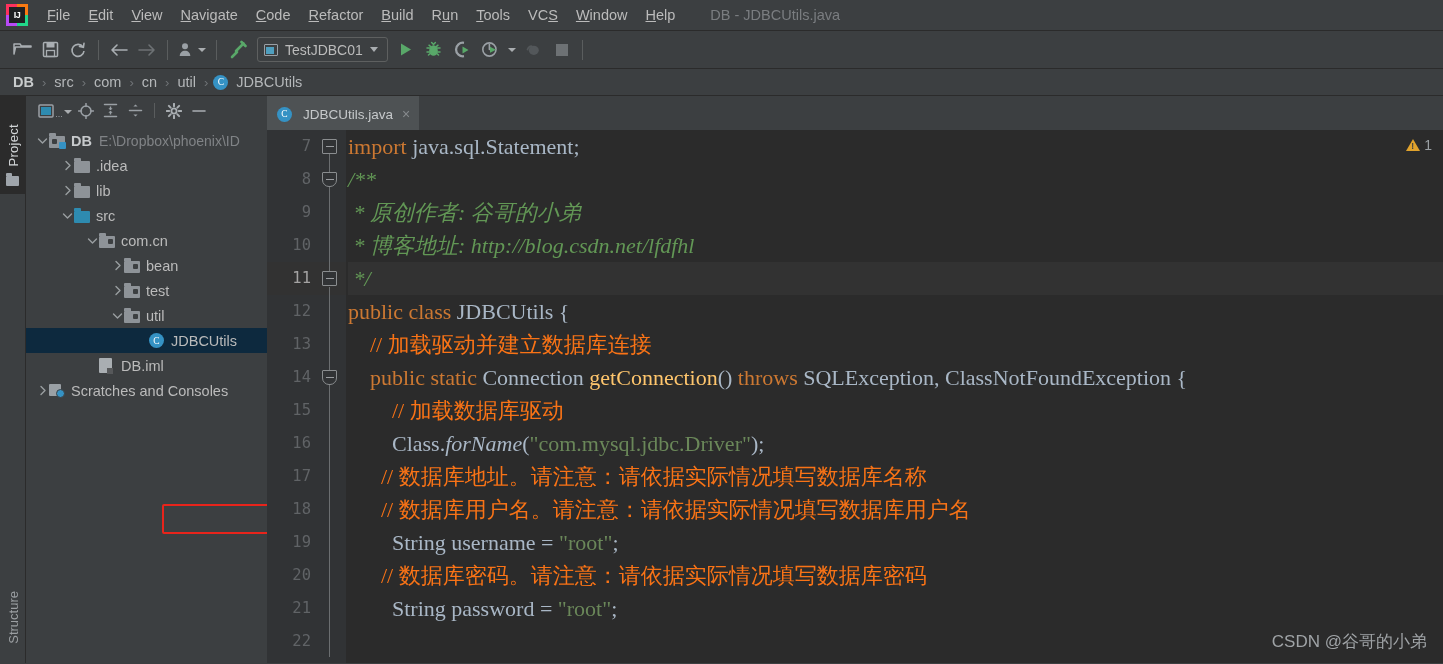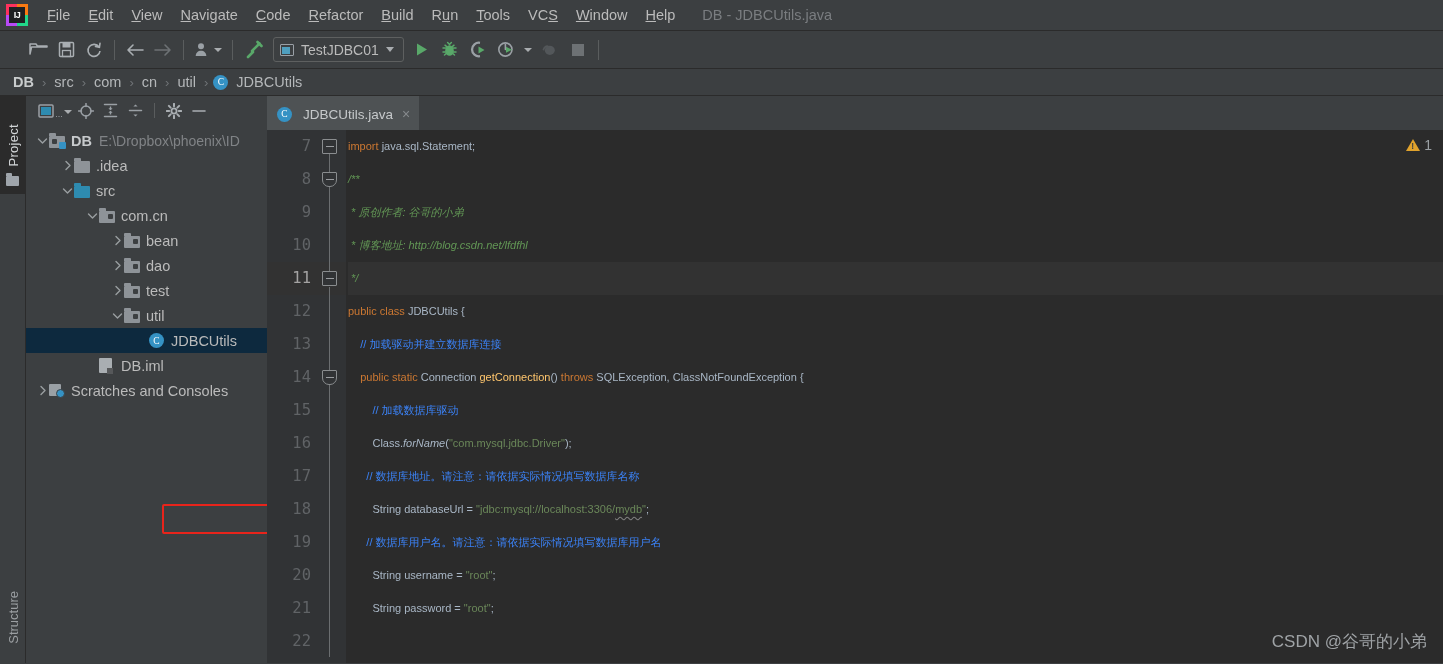--- a/index.html
+++ b/index.html
@@ -33,27 +33,27 @@
     background:#1f2022; color:#fff; font-size:9px; font-weight:bold;
     display:flex; align-items:center; justify-content:center;
     font-family:"Liberation Sans", sans-serif; letter-spacing:-0.5px;
   }
   .menu-item {
     color: #bbbbbb; font-size: 14.5px; padding: 4px 9px;
     cursor: default; white-space: nowrap;
   }
   .menu-item .mn { text-decoration: underline; }
   .win-title {
-    color: #7a7d80; font-size: 14.5px; margin-left: 18px; white-space: nowrap;
+    color: #7a7d80; font-size: 14.5px; margin-left: 26px; white-space: nowrap;
   }
 
   
   .toolbar {
     height: 38px; background: #3c3f41;
-    display: flex; align-items: center; padding-left: 24px;
+    display: flex; align-items: center; padding-left: 8px;
     border-bottom: 1px solid #2b2b2b;
     text-align: center;
   }
   .tb-btn {
     width: 28px; height: 28px; display: flex; align-items: center;
     justify-content: center; border-radius: 3px; cursor: default;
   }
   .tb-sep { width:1px; height:20px; background:#5a5d5e; margin:0 6px; }
   .runcfg {
     display:flex; align-items:center; gap:7px;
@@ -190,26 +190,26 @@
   .foldcol { position:absolute; right:0; top:0; width:33px; height:100%; }
   .foldline { position:absolute; left:16px; width:1px; background:#6b6e70; }
   .foldmark {
     position:absolute; left:9px; width:15px; height:15px;
     border:1px solid #8a8d8f; background:#313335; border-radius:1px;
   }
   .foldmark::after{content:"";position:absolute;left:2.5px;top:6px;width:8px;height:1px;background:#9a9da0;}
   .foldmark.down{ border-radius:1px 1px 7px 7px; }
 
   .code {
-    flex:1; background:#2b2b2b; font-family:Liberation Sans, sans-serif;
-    font-size:11px; position:relative; overflow:hidden; padding-left:2px;
+    flex:1; background:#2b2b2b; font-family:Liberation Serif, serif;
+    font-size:22px; position:relative; overflow:hidden; padding-left:2px;
   }
   .cl { height:33px; line-height:33px; white-space:pre; }
   .cl.cur { background:#323232; }
-  .kw{color:#cc7832;} .str{color:#6a8759;} .cm{color:#3b82f6;}
+  .kw{color:#cc7832;} .str{color:#6a8759;} .cm{color:#f97316;}
   .doc{color:#629755; font-style:italic;} .txt{color:#a9b7c6;}
   .mth{color:#ffc66d;} .ital{color:#a9b7c6; font-style:italic;}
   .underline-wave {
     text-decoration: underline; text-decoration-style: wavy;
     text-decoration-color:#808080; text-underline-offset:3px;
   }
   .warn-badge {
     position:absolute; right:11px; top:7px; display:flex; align-items:center; gap:4px;
   }
   .warn-tri { width:0;height:0;border-left:7px solid transparent;border-right:7px solid transparent;border-bottom:12px solid #e0a22c; position:relative;}
@@ -439,20 +439,32 @@
               </svg>
             </span>
             <span class="ic" style="display: flex; align-items: center;">
               <span class="fold gray"></span>
             </span>
             <span>.idea</span>
           </div>
           <div class="row">
             <span style="width: 35px; flex: 0 0 auto;"></span>
             <span class="arrow">
+              <svg width="8" height="11" viewBox="0 0 8 11">
+                <path d="M2 1.5L6 5.5 2 9.5" fill="none" stroke="#9a9ea1" stroke-width="1.4" stroke-linecap="round" stroke-linejoin="round"></path>
+              </svg>
+            </span>
+            <span class="ic" style="display: flex; align-items: center;">
+              <span class="fold gray"></span>
+            </span>
+            <span>lib</span>
+          </div>
+          <div class="row">
+            <span style="width: 35px; flex: 0 0 auto;"></span>
+            <span class="arrow">
               <svg width="11" height="8" viewBox="0 0 11 8">
                 <path d="M1.5 2L5.5 6 9.5 2" fill="none" stroke="#9a9ea1" stroke-width="1.4" stroke-linecap="round" stroke-linejoin="round"></path>
               </svg>
             </span>
             <span class="ic" style="display: flex; align-items: center;">
               <span class="fold blue"></span>
             </span>
             <span>src</span>
           </div>
           <div class="row">
@@ -471,32 +483,20 @@
             <span style="width: 85px; flex: 0 0 auto;"></span>
             <span class="arrow">
               <svg width="8" height="11" viewBox="0 0 8 11">
                 <path d="M2 1.5L6 5.5 2 9.5" fill="none" stroke="#9a9ea1" stroke-width="1.4" stroke-linecap="round" stroke-linejoin="round"></path>
               </svg>
             </span>
             <span class="ic" style="display: flex; align-items: center;">
               <span class="pkg"></span>
             </span>
             <span>bean</span>
-          </div>
-          <div class="row">
-            <span style="width: 85px; flex: 0 0 auto;"></span>
-            <span class="arrow">
-              <svg width="8" height="11" viewBox="0 0 8 11">
-                <path d="M2 1.5L6 5.5 2 9.5" fill="none" stroke="#9a9ea1" stroke-width="1.4" stroke-linecap="round" stroke-linejoin="round"></path>
-              </svg>
-            </span>
-            <span class="ic" style="display: flex; align-items: center;">
-              <span class="pkg"></span>
-            </span>
-            <span>dao</span>
           </div>
           <div class="row">
             <span style="width: 85px; flex: 0 0 auto;"></span>
             <span class="arrow">
               <svg width="8" height="11" viewBox="0 0 8 11">
                 <path d="M2 1.5L6 5.5 2 9.5" fill="none" stroke="#9a9ea1" stroke-width="1.4" stroke-linecap="round" stroke-linejoin="round"></path>
               </svg>
             </span>
             <span class="ic" style="display: flex; align-items: center;">
               <span class="pkg"></span>
@@ -589,23 +589,23 @@
             <div class="cl"><span class="doc">/**</span></div>
             <div class="cl"><span class="doc"> * 原创作者: 谷哥的小弟</span></div>
             <div class="cl"><span class="doc"> * 博客地址: http://blog.csdn.net/lfdfhl</span></div>
             <div class="cl cur"><span class="doc"> */</span></div>
             <div class="cl"><span class="kw">public class </span><span class="txt">JDBCUtils {</span></div>
             <div class="cl"><span class="cm">    // 加载驱动并建立数据库连接</span></div>
             <div class="cl"><span class="kw">    public static </span><span class="txt">Connection </span><span class="mth">getConnection</span><span class="txt">() </span><span class="kw">throws </span><span class="txt">SQLException, ClassNotFoundException {</span></div>
             <div class="cl"><span class="cm">        // 加载数据库驱动</span></div>
             <div class="cl"><span class="txt">        Class.</span><span class="ital">forName</span><span class="txt">(</span><span class="str">"com.mysql.jdbc.Driver"</span><span class="txt">);</span></div>
             <div class="cl"><span class="cm">      // 数据库地址。请注意：请依据实际情况填写数据库名称</span></div>
-            <div class="cl"><span class="txt">        String databaseUrl = </span><span class="str">"jdbc:mysql://localhost:3306/<span class="underline-wave">mydb</span>"</span><span class="txt">;</span></div>
             <div class="cl"><span class="cm">      // 数据库用户名。请注意：请依据实际情况填写数据库用户名</span></div>
             <div class="cl"><span class="txt">        String username = </span><span class="str">"root"</span><span class="txt">;</span></div>
+            <div class="cl"><span class="cm">      // 数据库密码。请注意：请依据实际情况填写数据库密码</span></div>
             <div class="cl"><span class="txt">        String password = </span><span class="str">"root"</span><span class="txt">;</span></div>
           </div>
         <div class="warn-badge">
           <span class="warn-tri"></span>
           <span class="warn-num">1</span>
         </div>
         <div class="watermark">CSDN @谷哥的小弟</div>
       </div>
     </div>
 

